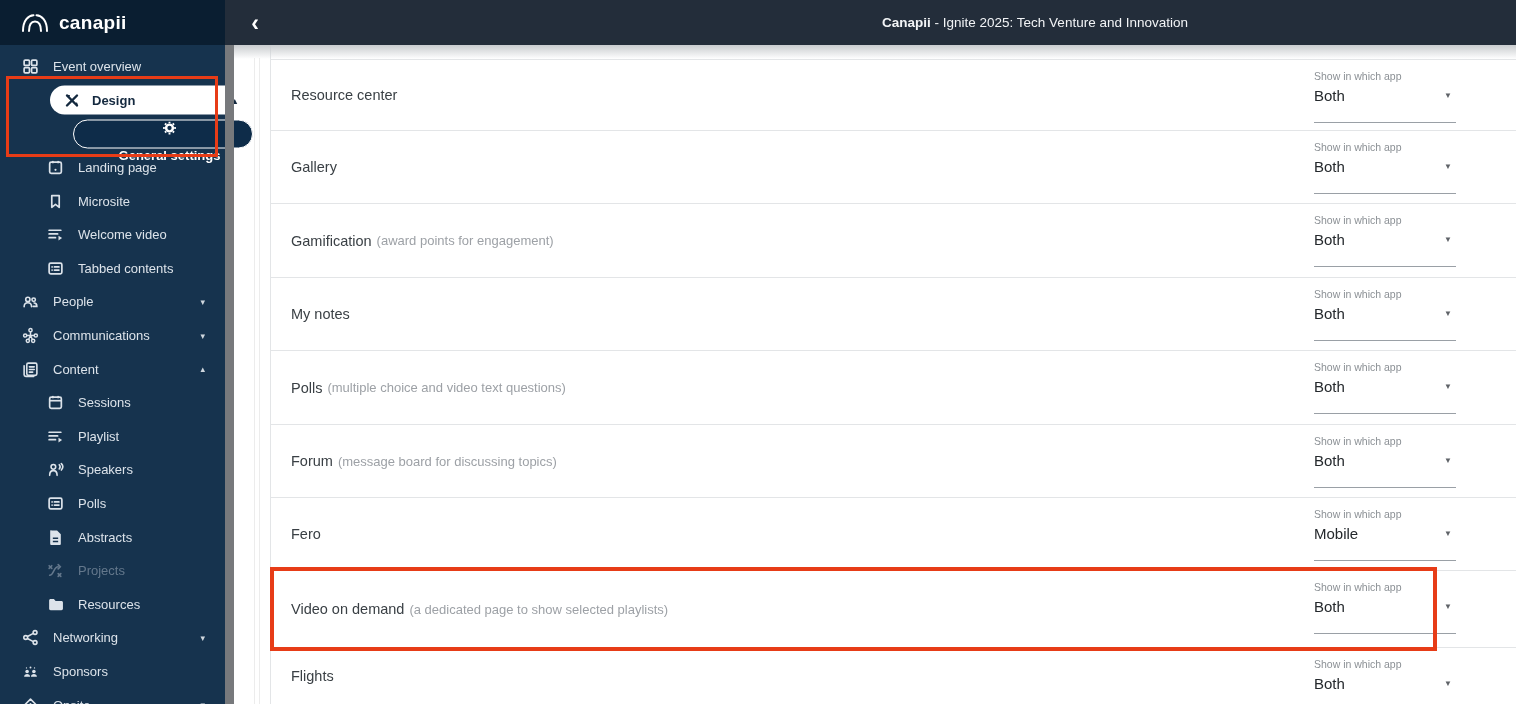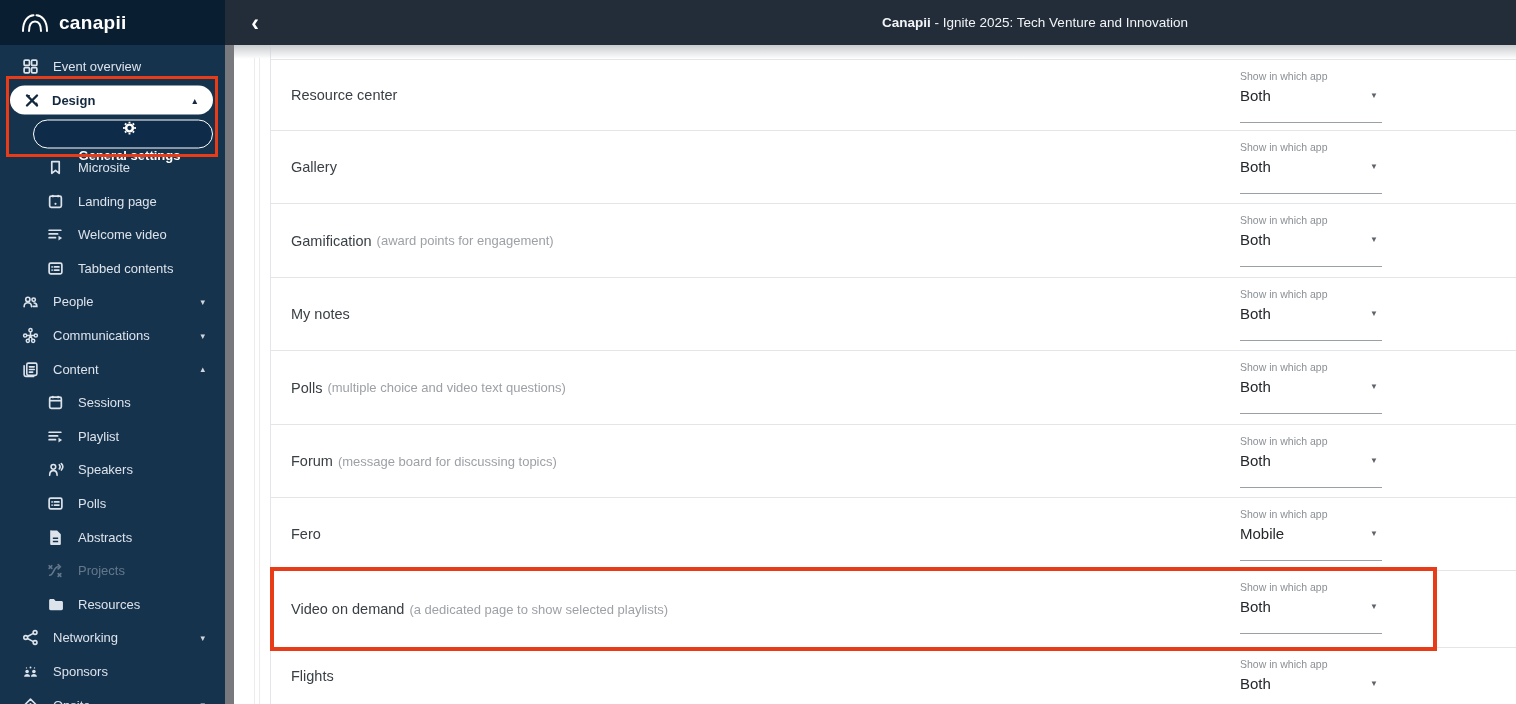--- a/index.html
+++ b/index.html
@@ -10,21 +10,21 @@
   .sidebar { position:absolute; left:0; top:0; width:225px; height:704px; background:#16334e; z-index:2; }
   .logo-strip { position:absolute; left:0; top:0; width:225px; height:45px; background:#0a1e31; display:flex; align-items:center; padding-left:20px; gap:9px; }
   .logo-strip .brand-text { color:#ffffff; font-size:19px; font-weight:700; letter-spacing:0.3px; }
   .side-list { position:absolute; top:50px; left:0; right:0; }
   .side-item { height:33.6px; display:flex; align-items:center; padding-left:22px; gap:14px; color:#dce3ea; font-size:13px; position:relative; cursor:pointer; }
   .side-item.sub { padding-left:47px; }
   .side-item svg { width:17px; height:17px; flex:0 0 17px; }
   .side-item .chev { position:absolute; right:20px; font-size:9px; color:#cfd7de; }
   .side-item.disabled { color:#64788c; }
   .pill-slot { height:33.6px; position:relative; }
-  .pill { position:absolute; top:50%; transform:translateY(-50%); height:29px; border-radius:15px; display:flex; align-items:center; gap:12px; font-size:13px; cursor:pointer; }
+  .pill { position:absolute; top:50%; transform:translateY(-50%); height:29px; border-radius:15px; display:flex; align-items:center; gap:12px; font-size:13px; cursor:pointer;margin-left:40px; }
   .pill-white { left:10px; width:203px; background:#ffffff; color:#14293f; font-weight:700; padding-left:14px; }
   .pill-white svg { width:16px; height:16px; }
   .pill-white .chev { position:absolute; right:16px; font-size:9px; color:#14293f; }
   .pill-outline { left:33px; width:180px; background:#0e2c49; border:1.5px solid #ffffff; color:#ffffff; font-weight:700; padding-left:13px;flex-direction:column; }
   .pill-outline svg { width:15px; height:15px; }
 
   
   .topbar { position:absolute; left:225px; top:0; width:1291px; height:45px; background:#232d3a; z-index:3; }
   .back-btn { position:absolute; left:15px; top:8px; width:30px; height:30px; display:flex; align-items:center; justify-content:center; color:#fff; font-size:23px; font-weight:700; cursor:pointer; line-height:1; }
   .topbar-title { position:absolute; left:810px; top:0; height:45px; transform:translateX(-50%); display:flex; align-items:center; color:#f2f4f6; font-size:13.5px; white-space:pre; }
@@ -35,21 +35,21 @@
   .inner-track { position:absolute; left:254px; top:58px; bottom:0; width:6px; border-left:1px solid #ececec; border-right:1px solid #ececec; z-index:1; }
   .header-shadow { position:absolute; left:234px; right:0; top:45px; height:14px; background:linear-gradient(#c9cccf, rgba(255,255,255,0)); z-index:2; }
 
   
   .rows { position:absolute; left:270px; top:45px; right:0; bottom:0; border-left:1px solid #e3e5e7; background:#fff; }
   .row { position:relative; border-bottom:1px solid #e3e5e7; display:flex; align-items:center; padding-left:20px; }
   .row.partial { height:15px; padding:0; }
   .row.last { border-bottom:none; }
   .row-name { font-size:14.5px; color:#3a4045; }
   .row-desc { font-size:13px; color:#9da1a6; margin-left:5px; }
-  .dd { position:absolute; left:969px; top:10px; width:142px; cursor:pointer; }
+  .dd { position:absolute; left:1043px; top:10px; width:142px; cursor:pointer; }
   .dd-label { font-size:10.5px; color:#8b9095; margin-bottom:5px; }
   .dd-select { display:flex; align-items:center; justify-content:space-between; border-bottom:1px solid #9aa0a6; padding-bottom:18px;text-align:right; }
   .dd-value { font-size:15px; color:#24282c; }
   .dd-caret { font-size:8px; color:#5f6368; padding-right:4px; }
 
   
   .hl { position:absolute; border:3px solid #e73c17; z-index:6; pointer-events:none; }
   .hl-sidebar { left:6px; top:76px; width:212px; height:81px; }
   .hl-video { left:270px; top:567px; width:1167px; height:84px; border-width:4px; }
 
@@ -117,37 +117,37 @@
                   <path d="M4.5 11.5 L3.2 12.8"></path>
               </g>
             </svg>
           </span>
           <span>General settings</span>
         </div>
       </div>
 
       <div class="side-item sub">
         <span>
-          <svg viewBox="0 0 16 16" fill="none" stroke="#dce3ea" stroke-width="1.6" stroke-linejoin="round">
-            <path d="M4.5 2.5 h7 v11 l-3.5 -2.8 -3.5 2.8 z"></path>
-          </svg>
-        </span>
-        <span>Microsite</span>
-      </div>
-
-      <div class="side-item sub">
-        <span>
           <svg viewBox="0 0 16 16" fill="none" stroke="#dce3ea" stroke-width="1.6">
             <rect x="2.5" y="3" width="11" height="10.5" rx="1.5"></rect>
             <path d="M5.5 1.8 V4"></path>
               <path d="M10.5 1.8 V4"></path>
               <circle cx="8" cy="10.2" r="1" fill="#dce3ea" stroke="none"></circle>
           </svg>
         </span>
         <span>Landing page</span>
+      </div>
+
+      <div class="side-item sub">
+        <span>
+          <svg viewBox="0 0 16 16" fill="none" stroke="#dce3ea" stroke-width="1.6" stroke-linejoin="round">
+            <path d="M4.5 2.5 h7 v11 l-3.5 -2.8 -3.5 2.8 z"></path>
+          </svg>
+        </span>
+        <span>Microsite</span>
       </div>
 
       <div class="side-item sub">
         <span>
           <svg viewBox="0 0 16 16" fill="none" stroke="#dce3ea" stroke-width="1.6" stroke-linecap="round">
             <path d="M2 4 H13"></path>
               <path d="M2 7.5 H10"></path>
               <path d="M2 11 H8"></path>
             <path d="M10.8 9.2 L14.2 11.4 L10.8 13.6 Z" fill="#dce3ea" stroke="none"></path>
           </svg>

